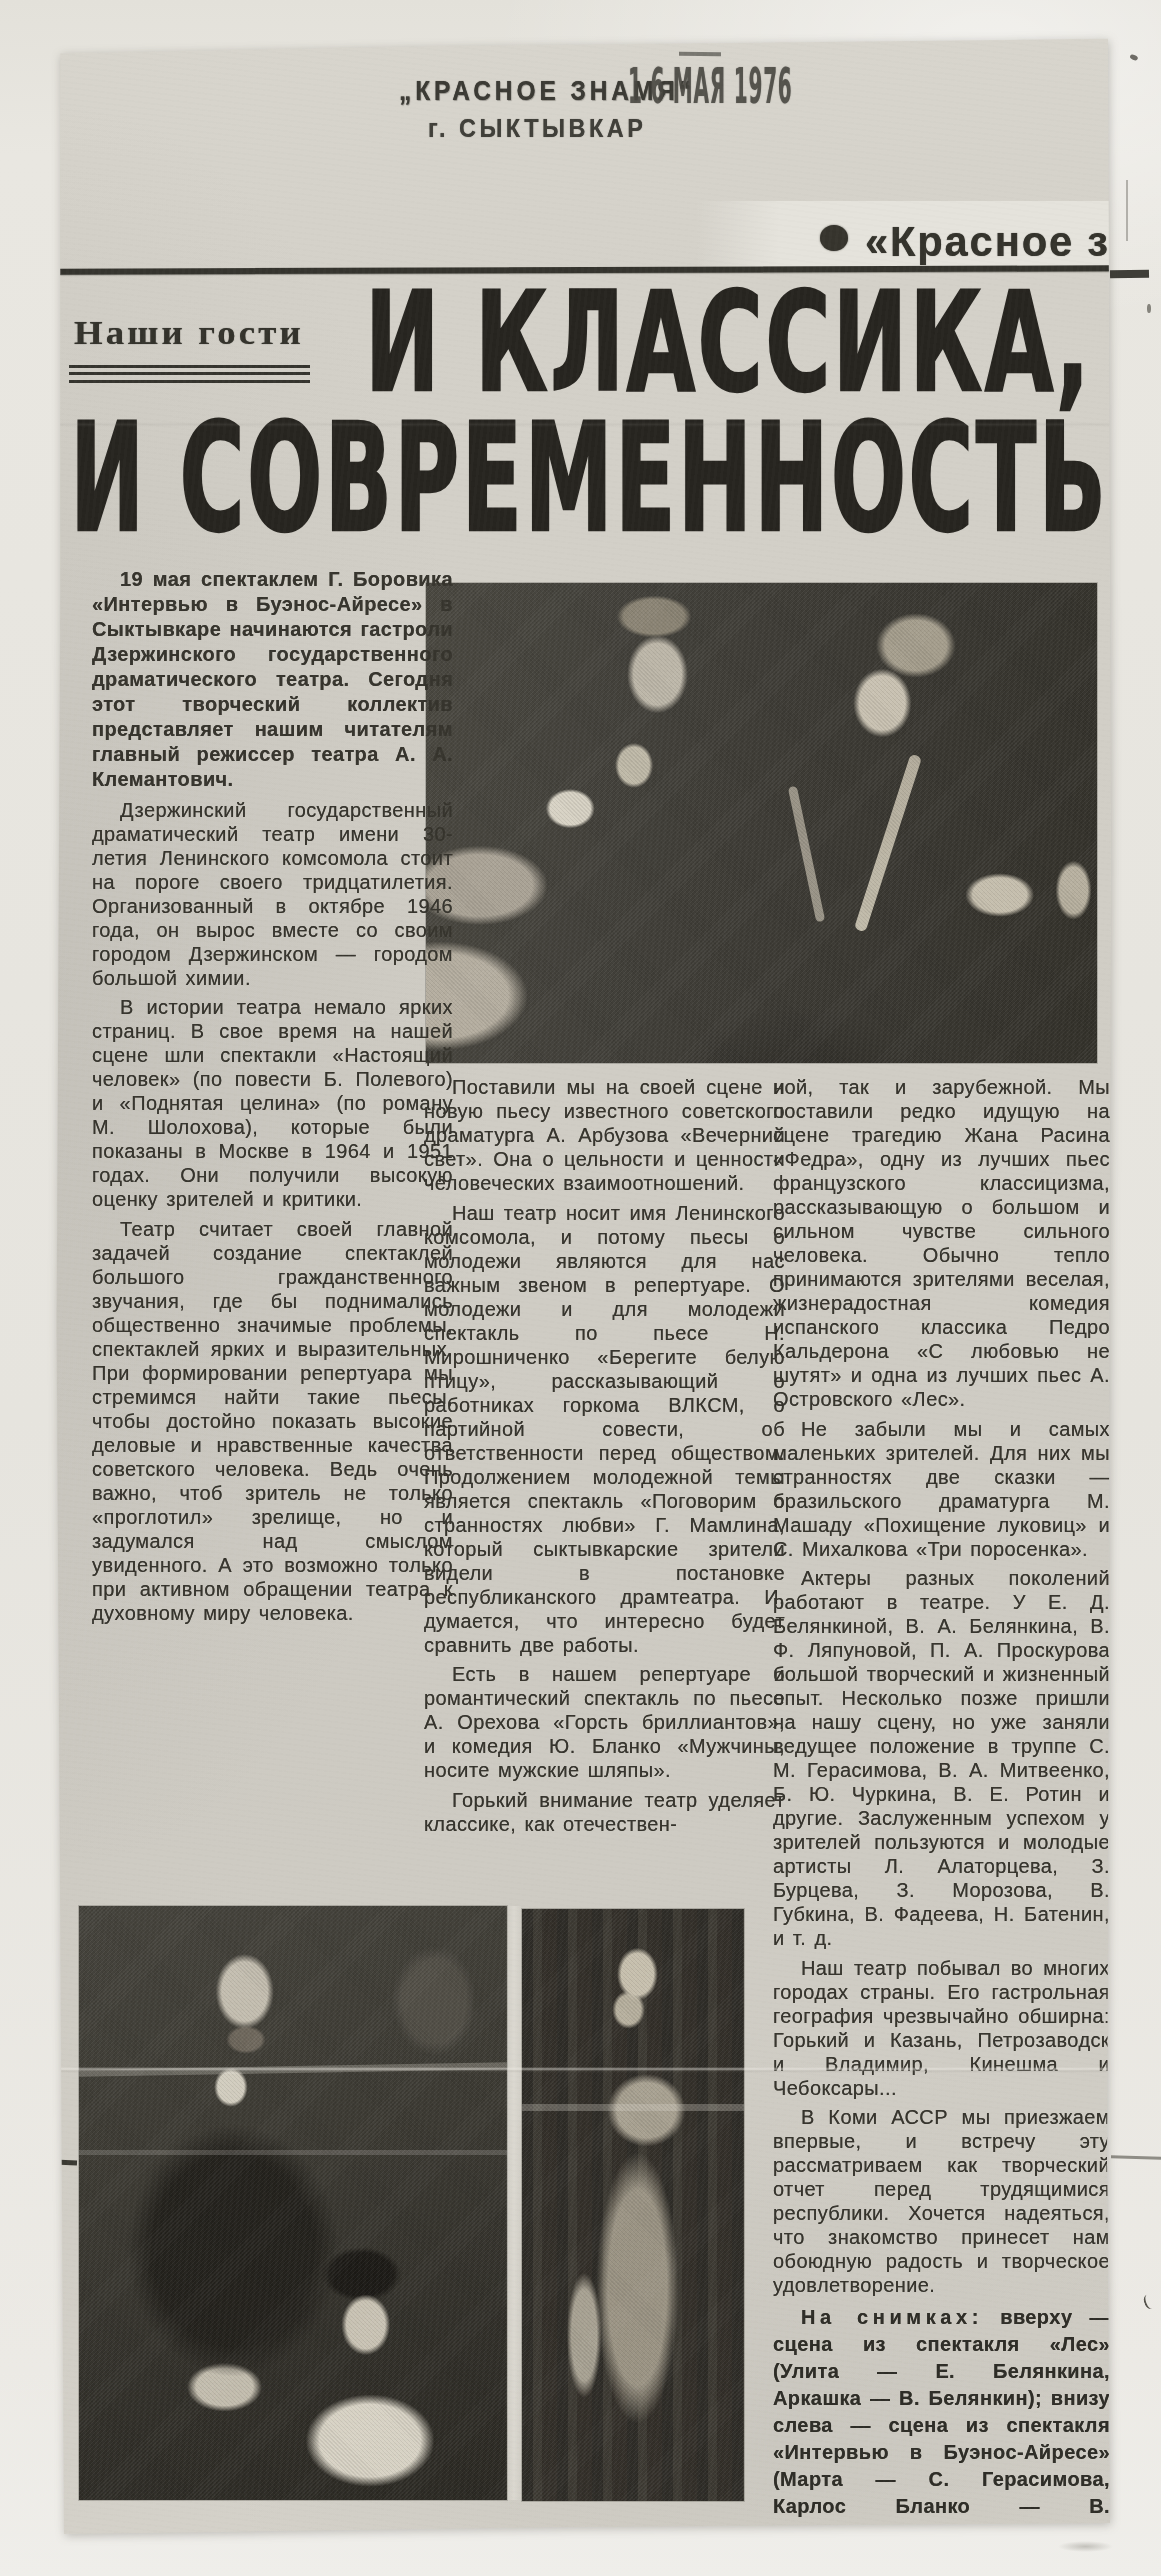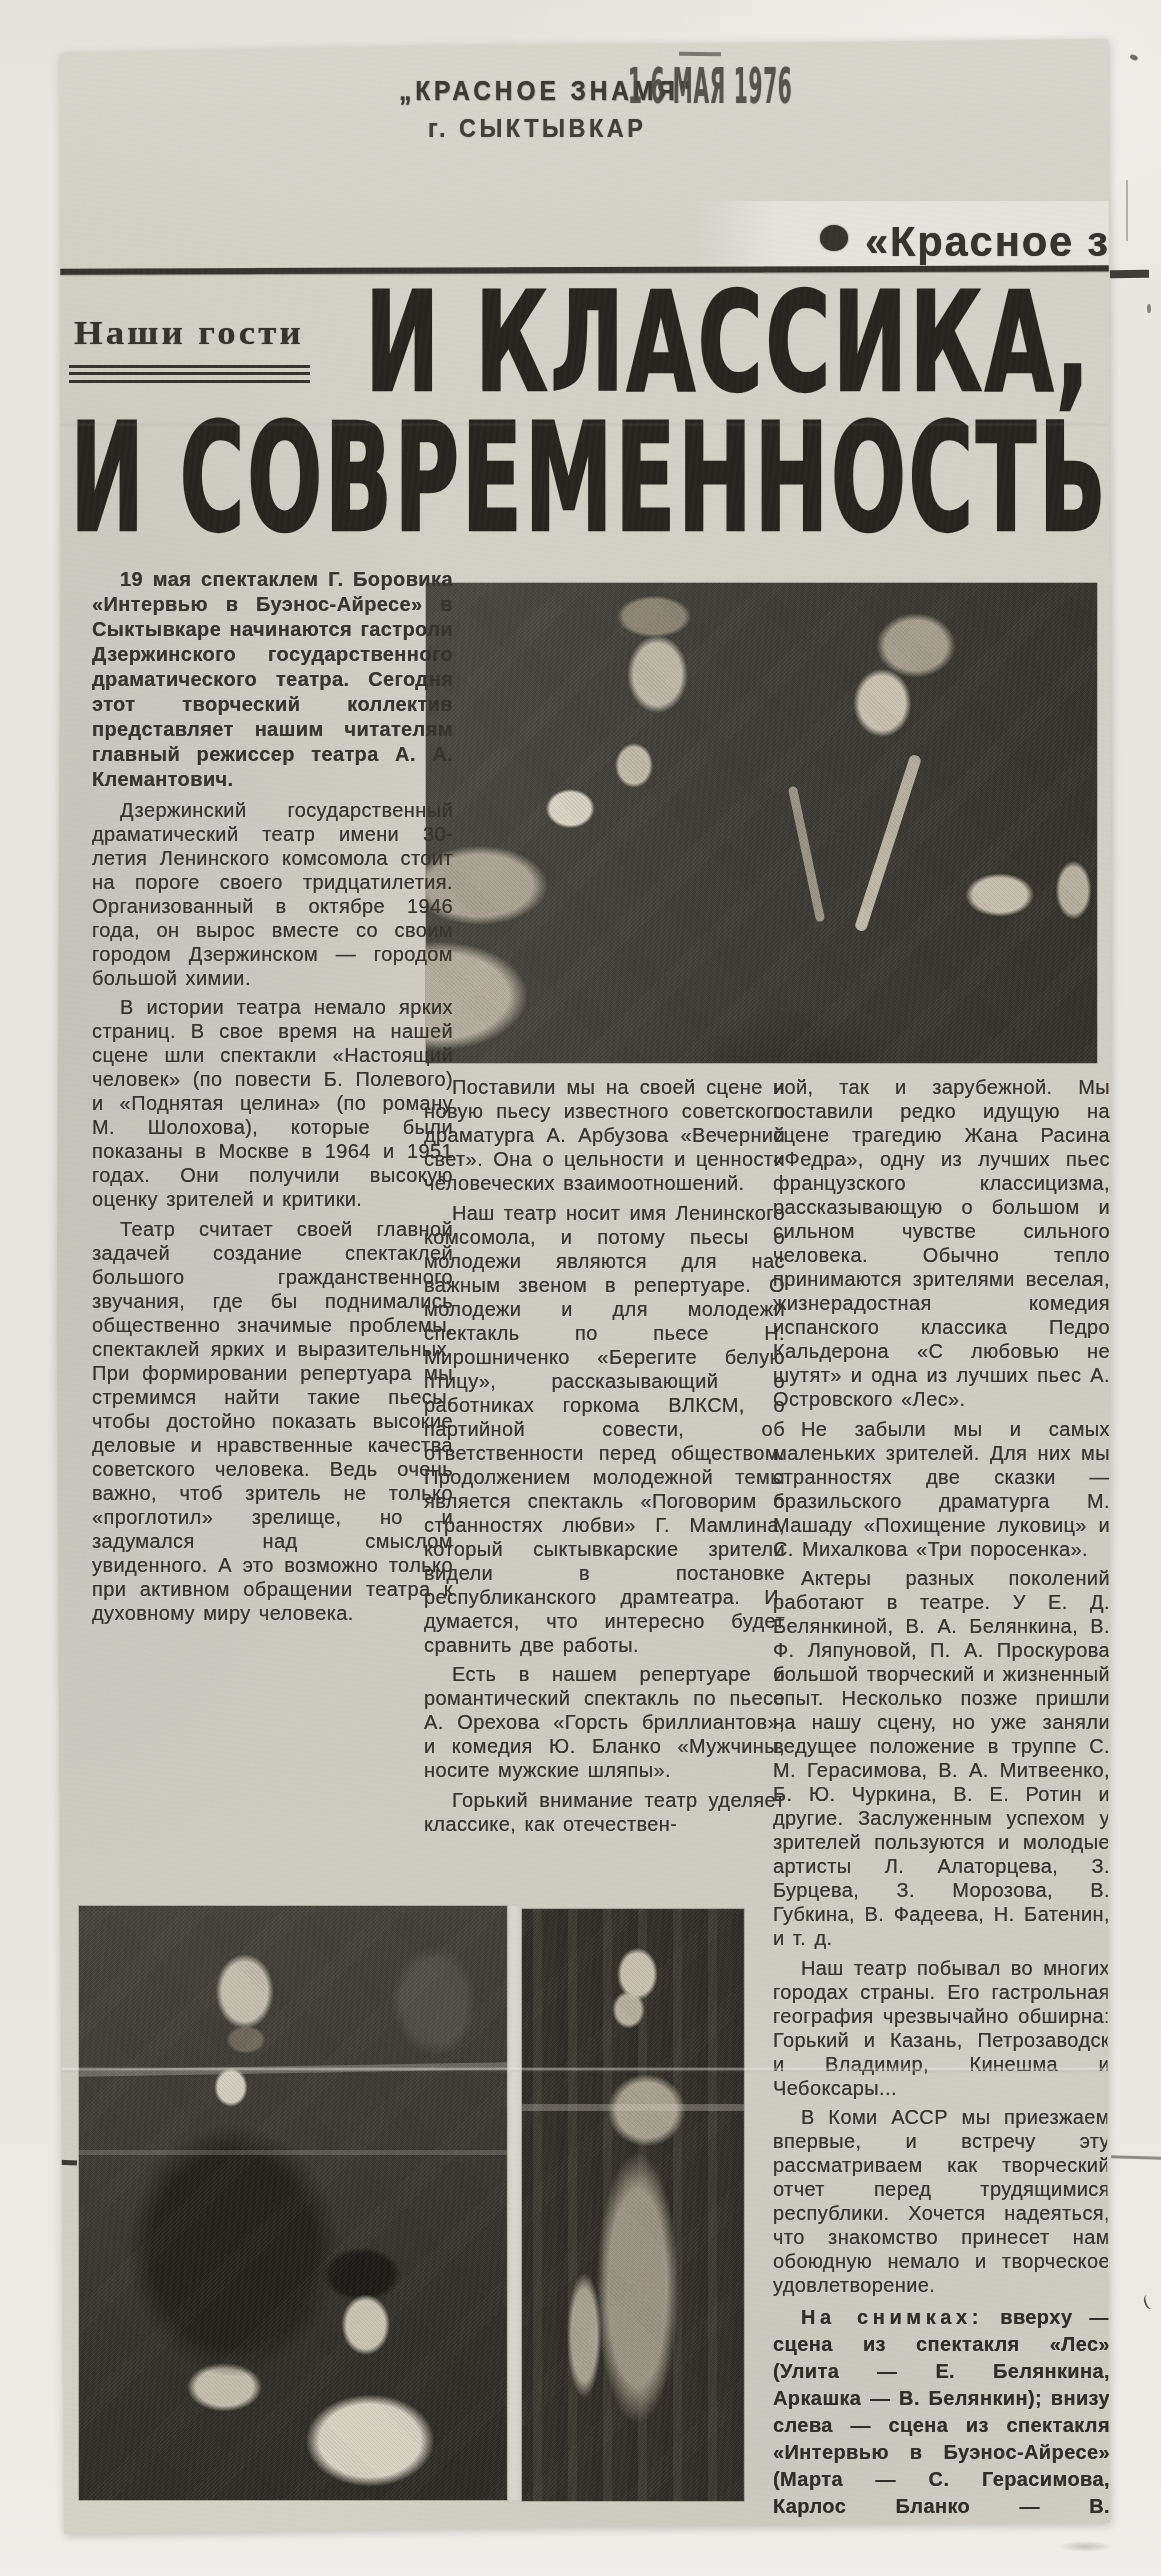--- a/index.html
+++ b/index.html
@@ -168,21 +168,21 @@
       <p>Наш театр носит имя Ленинского комсомола, и потому пьесы о молодежи являются для нас важным звеном в репертуаре. О молодежи и для молодежи спектакль по пьесе Н. Мирошниченко «Берегите белую птицу», рассказывающий о работниках горкома ВЛКСМ, о партийной совести, об ответственности перед обществом. Продолжением молодежной темы является спектакль «Поговорим о странностях любви» Г. Мамлина, который сыктывкарские зрители видели в постановке республиканского драмтеатра. И, думается, что интересно будет сравнить две работы.</p>
       <p>Есть в нашем репертуаре и романтический спектакль по пьесе А. Орехова «Горсть бриллиантов», и комедия Ю. Бланко «Мужчины, носите мужские шляпы».</p>
       <p>Горький внимание театр уделяет классике, как отечествен-</p>
     </div>
 
     <div class="abs col" id="col3">
       <p class="noindent">ной, так и зарубежной. Мы поставили редко идущую на сцене трагедию Жана Расина «Федра», одну из лучших пьес французского классицизма, рассказывающую о большом и сильном чувстве сильного человека. Обычно тепло принимаются зрителями веселая, жизнерадостная комедия испанского классика Педро Кальдерона «С любовью не шутят» и одна из лучших пьес А. Островского «Лес».</p>
       <p>Не забыли мы и самых маленьких зрителей. Для них мы странностях две сказки — бразильского драматурга М. Машаду «Похищение луковиц» и С. Михалкова «Три поросенка».</p>
       <p>Актеры разных поколений работают в театре. У Е. Д. Белянкиной, В. А. Белянкина, В. Ф. Ляпуновой, П. А. Проскурова большой творческий и жизненный опыт. Несколько позже пришли на нашу сцену, но уже заняли ведущее положение в труппе С. М. Герасимова, В. А. Митвеенко, Б. Ю. Чуркина, В. Е. Ротин и другие. Заслуженным успехом у зрителей пользуются и молодые артисты Л. Алаторцева, З. Бурцева, З. Морозова, В. Губкина, В. Фадеева, Н. Батенин, и т. д.</p>
       <p>Наш театр побывал во многих городах страны. Его гастрольная география чрезвычайно обширна: Горький и Казань, Петрозаводск и Владимир, Кинешма и Чебоксары...</p>
-      <p>В Коми АССР мы приезжаем впервые, и встречу эту рассматриваем как творческий отчет перед трудящимися республики. Хочется надеяться, что знакомство принесет нам обоюдную немало и творческое удовлетворение.</p>
+      <p>В Коми АССР мы приезжаем впервые, и встречу эту рассматриваем как творческий отчет перед трудящимися республики. Хочется надеяться, что знакомство принесет нам обоюдную радость и творческое удовлетворение.</p>
       <p id="caption"><span class="cap-lead">На снимках:</span><span> вверху — сцена из спектакля «Лес» (Улита — Е. Белянкина, Аркашка — В. Белянкин); внизу слева — сцена из спектакля «Интервью в Буэнос-Айресе» (Марта — С. Герасимова, Карлос Бланко — В. Мерзляков); справа — в роли Федры из одноименной трагедии Ж. Расина актриса С. Герасимова.</span></p>
     </div>
 
     <div class="abs photo" id="photo-a">
       <div class="fold1"></div>
       <div class="fold2"></div>
       <div class="noise"></div>
     </div>
     <div class="abs photo-gap"></div>
     <div class="abs photo" id="photo-b">

